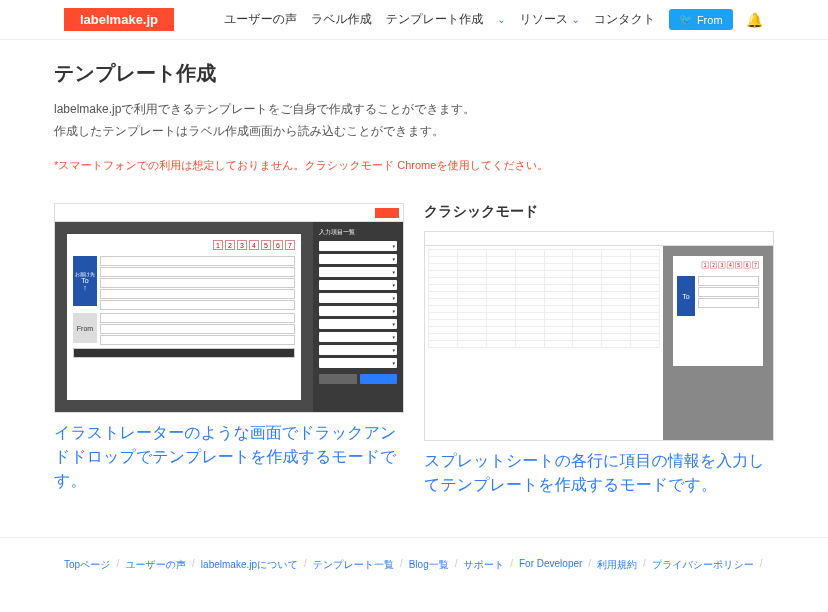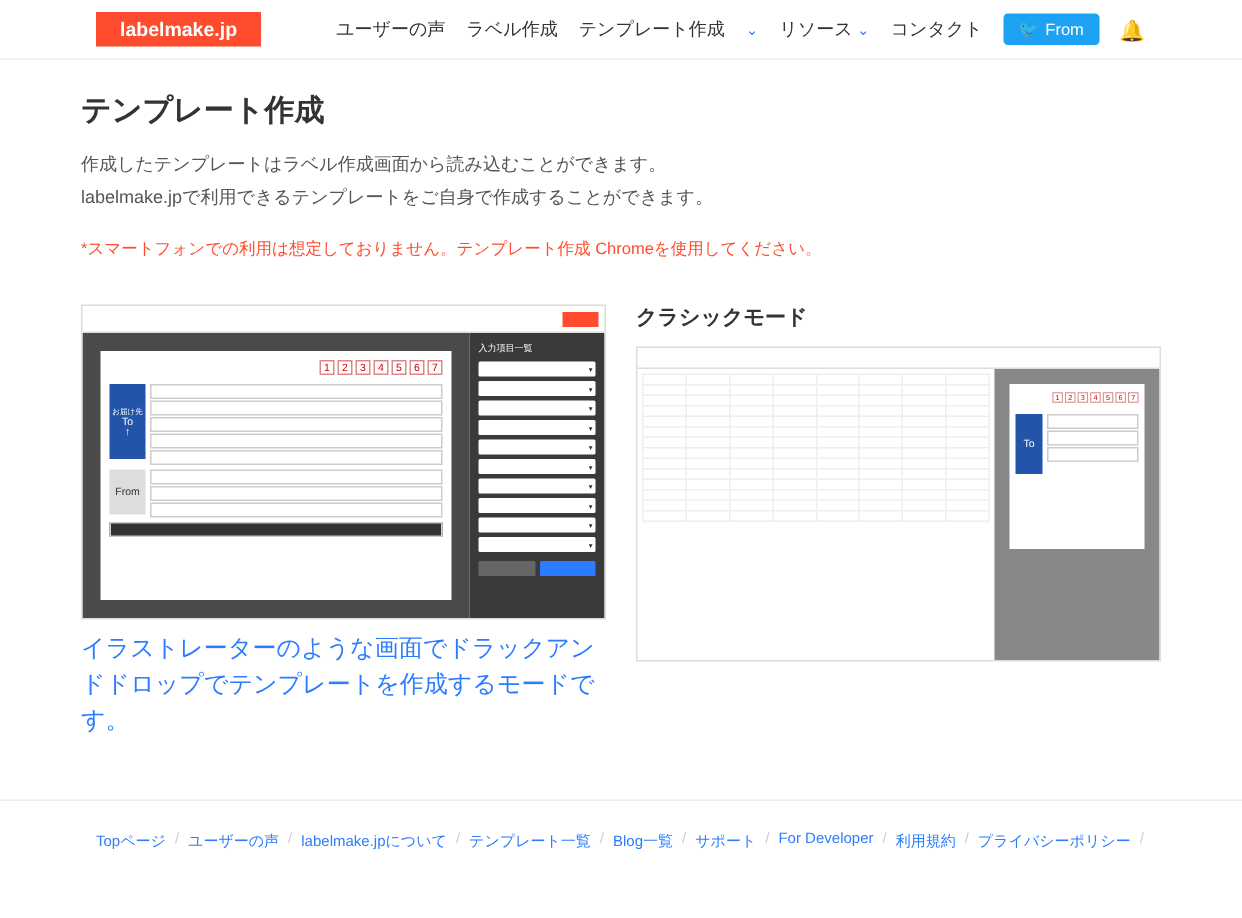--- a/index.html
+++ b/index.html
@@ -74,24 +74,24 @@
           <span>From</span>
         </button>
       <span class="bell">🔔</span>
     </div>
   </div>
 </div>
 
 <div class="main container">
   <h1>テンプレート作成</h1>
   <div class="desc">
+    <div>labelmake.jpで利用できるテンプレートをご自身で作成することができます。</div>
     <div>作成したテンプレートはラベル作成画面から読み込むことができます。</div>
-    <div>labelmake.jpで利用できるテンプレートをご自身で作成することができます。</div>
   </div>
-  <div class="warning">*スマートフォンでの利用は想定しておりません。テンプレート作成 Chromeを使用してください。</div>
+  <div class="warning">*スマートフォンでの利用は想定しておりません。クラシックモード Chromeを使用してください。</div>
 
   <div class="modes">
     <div class="mode">
       <div class="mode-img">
         <div class="vm-top">
             <div class="vm-top-btn"></div>
           </div>
         <div class="vm-body">
           <div class="vm-canvas">
             <div class="vm-doc">
@@ -322,20 +322,21 @@
                 <div style="flex:1">
                   <div class="vm-row"></div>
                     <div class="vm-row"></div>
                     <div class="vm-row"></div>
                 </div>
               </div>
             </div>
           </div>
         </div>
       </div>
+      <div class="mode-caption">スプレットシートの各行に項目の情報を入力してテンプレートを作成するモードです。</div>
     </div>
   </div>
 </div>
 
 <div class="footer">
   <div class="container">
     <div class="footer-links">
       <a>Topページ</a>
         <span>/</span>
       <a>ユーザーの声</a>

